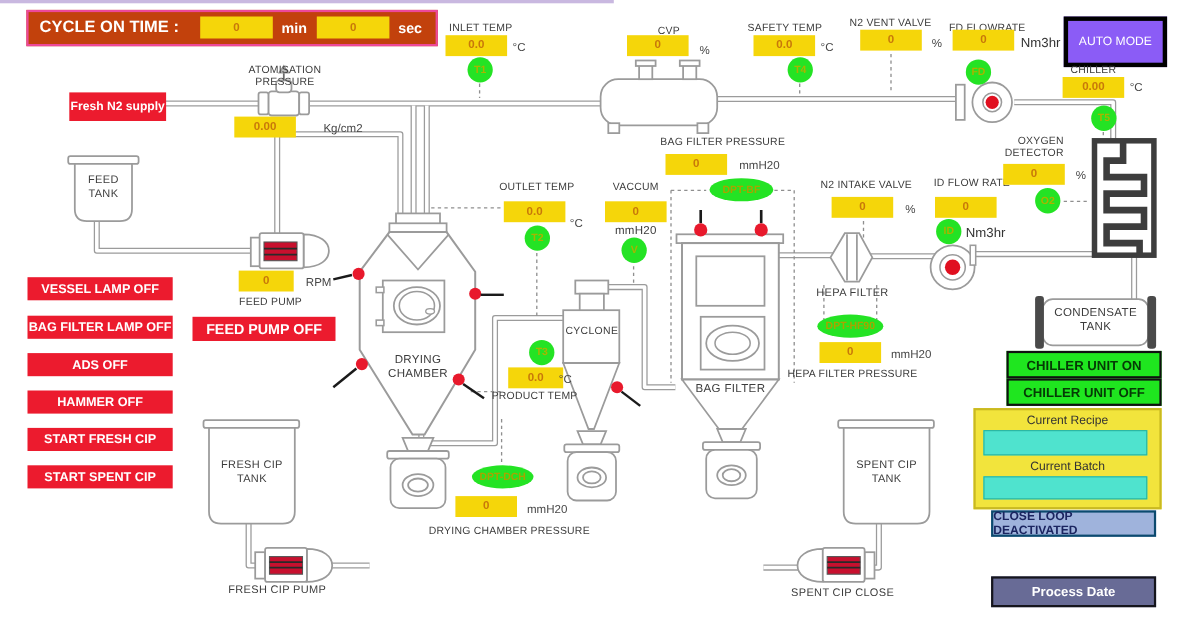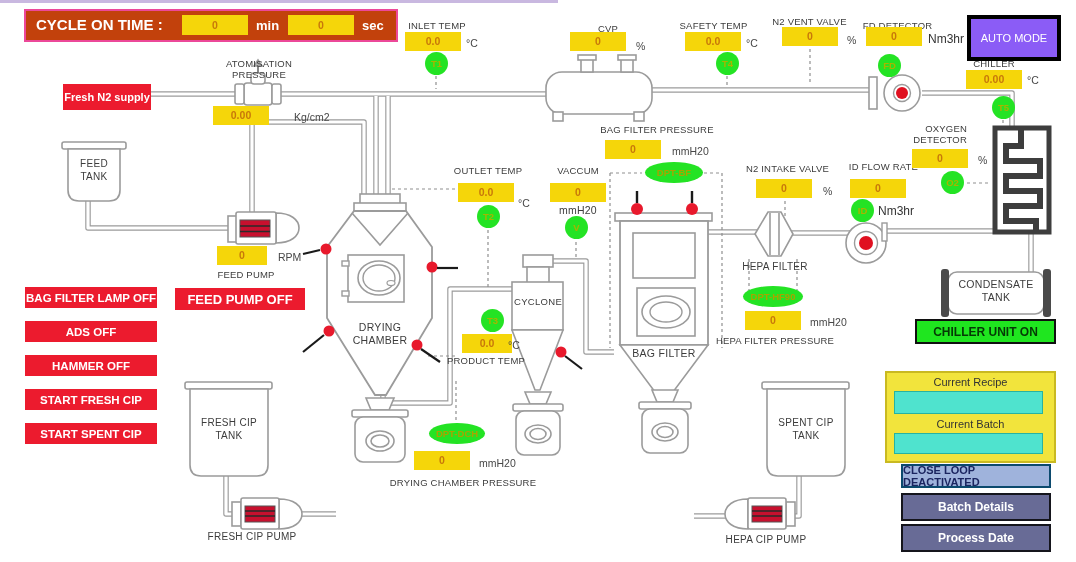--- a/index.html
+++ b/index.html
@@ -265,21 +265,21 @@
 
   <div class="lbl" style="left:666px;top:20px;width:95px">SAFETY TEMP</div>
   <div class="val" style="left:685px;top:32px;width:56px">0.0</div>
   <div class="unit" style="left:746px;top:37px">°C</div>
   <div class="tag" style="left:716px;top:52px">T4</div>
 
   <div class="lbl" style="left:762px;top:16px;width:95px">N2 VENT VALVE</div>
   <div class="val" style="left:782px;top:27px;width:56px">0</div>
   <div class="unit" style="left:847px;top:34px">%</div>
 
-  <div class="lbl" style="left:850px;top:20px;width:95px">FD DETECTOR</div>
+  <div class="lbl" style="left:850px;top:20px;width:95px">FD FLOWRATE</div>
   <div class="val" style="left:866px;top:27px;width:56px">0</div>
   <div class="unit" style="left:928px;top:32px;font-size:12px;color:#333">Nm3hr</div>
   <div class="tag" style="left:878px;top:54px">FD</div>
 
   <div class="lbl" style="left:964px;top:58px;width:60px">CHILLER</div>
   <div class="val" style="left:966px;top:70px;width:56px">0.00</div>
   <div class="unit" style="left:1027px;top:74px">°C</div>
   <div class="tag" style="left:992px;top:96px">T5</div>
 
   <div class="lbl" style="left:200px;top:58px;width:118px">ATOMISATION PRESSURE</div>
@@ -329,46 +329,47 @@
   <div class="val" style="left:745px;top:311px;width:56px">0</div>
   <div class="unit" style="left:810px;top:316px">mmH20</div>
   <div class="lbl" style="left:714px;top:335px;width:122px">HEPA FILTER PRESSURE</div>
 
   <div class="tag-e" style="left:429px;top:423px;width:56px">DPT-DCH</div>
   <div class="val" style="left:414px;top:451px;width:56px">0</div>
   <div class="unit" style="left:479px;top:457px">mmH20</div>
   <div class="lbl" style="left:388px;top:477px;width:150px">DRYING CHAMBER PRESSURE</div>
 
   <div class="red-btn" style="left:63px;top:84px;width:88px;height:26px;font-size:11px">Fresh N2 supply</div>
+  <div class="red-btn" style="left:25px;top:252px;width:132px;height:21px;font-size:11.5px">VESSEL LAMP OFF</div>
   <div class="red-btn" style="left:25px;top:287px;width:132px;height:21px;font-size:11.5px">BAG FILTER LAMP OFF</div>
   <div class="red-btn" style="left:25px;top:321px;width:132px;height:21px;font-size:11.5px">ADS OFF</div>
   <div class="red-btn" style="left:25px;top:389px;width:132px;height:21px;font-size:11.5px">START FRESH CIP</div>
   <div class="red-btn" style="left:25px;top:355px;width:132px;height:21px;font-size:11.5px">HAMMER OFF</div>
   <div class="red-btn" style="left:25px;top:423px;width:132px;height:21px;font-size:11.5px">START SPENT CIP</div>
   <div class="red-btn" style="left:175px;top:288px;width:130px;height:22px;font-size:13px">FEED PUMP OFF</div>
 
   <div class="green-btn" style="left:915px;top:319px;width:137px;height:21px">CHILLER UNIT ON</div>
+  <div class="green-btn" style="left:915px;top:344px;width:137px;height:21px">CHILLER UNIT OFF</div>
 
   <div class="abs" style="left:885px;top:371px;width:167px;height:88px;background:#F2E43C;border:2px solid #C9B921">
     <div class="abs" style="left:0;top:3px;width:100%;text-align:center;font-size:11px;color:#333">Current Recipe</div>
     <div class="abs" style="left:7px;top:18px;width:149px;height:23px;background:#4FE3CE;border:1px solid #27B3A1;
          font-size:11px;line-height:23px;padding-left:4px;box-sizing:border-box"></div>
     <div class="abs" style="left:0;top:45px;width:100%;text-align:center;font-size:11px;color:#333">Current Batch</div>
     <div class="abs" style="left:7px;top:60px;width:149px;height:21px;background:#4FE3CE;border:1px solid #27B3A1;
          font-size:11px;line-height:21px;padding-left:4px;box-sizing:border-box"></div>
   </div>
 
   <div class="abs" style="left:901px;top:464px;width:146px;height:20px;background:#9FB3DC;border:2px solid #0c4a6e;
        color:#1B2560;font-weight:bold;font-size:11px;display:flex;align-items:center;justify-content:center">CLOSE LOOP DEACTIVATED</div>
-  <div class="slate-btn" style="left:901px;top:493px;width:146px;height:24px">Batch Details</div>
   <div class="slate-btn" style="left:901px;top:524px;width:146px;height:24px">Process Date</div>
 
   <div class="eq-lbl" style="left:70px;top:158px;width:48px">FEED TANK</div>
   <div class="eq-lbl" style="left:340px;top:321px;width:80px;font-size:10.5px">DRYING CHAMBER</div>
   <div class="eq-lbl" style="left:513px;top:296px;width:50px;font-size:9.5px">CYCLONE</div>
   <div class="eq-lbl" style="left:624px;top:347px;width:80px;font-size:10.5px">BAG FILTER</div>
   <div class="eq-lbl" style="left:950px;top:278px;width:92px;font-size:10.5px">CONDENSATE TANK</div>
   <div class="eq-lbl" style="left:192px;top:417px;width:74px">FRESH CIP TANK</div>
   <div class="eq-lbl" style="left:769px;top:417px;width:74px">SPENT CIP TANK</div>
   <div class="eq-lbl" style="left:202px;top:531px;width:100px">FRESH CIP PUMP</div>
-  <div class="eq-lbl" style="left:716px;top:534px;width:100px">HEPA CIP PUMP</div>
+  <div class="eq-lbl" style="left:716px;top:534px;width:100px">SPENT CIP CLOSE</div>
 
 </div>
 
 </body></html>

